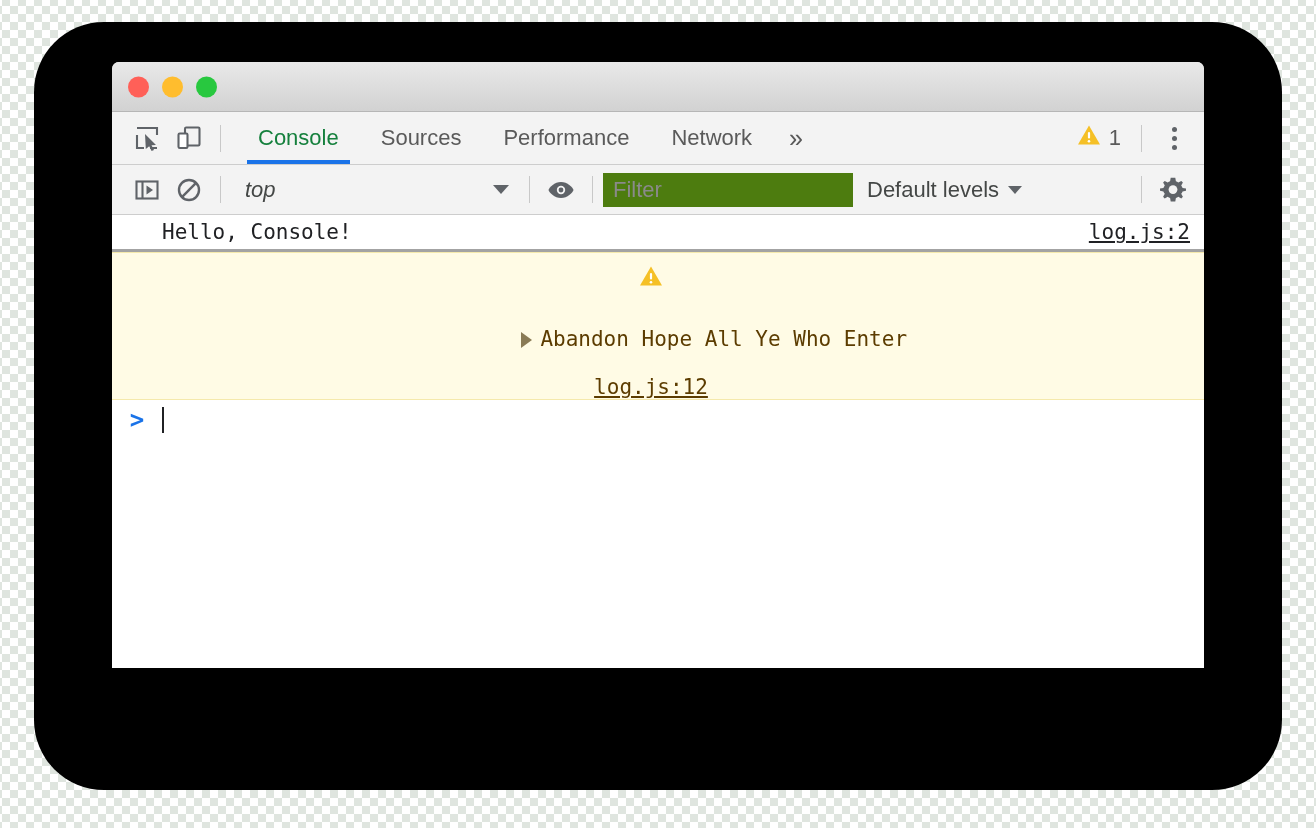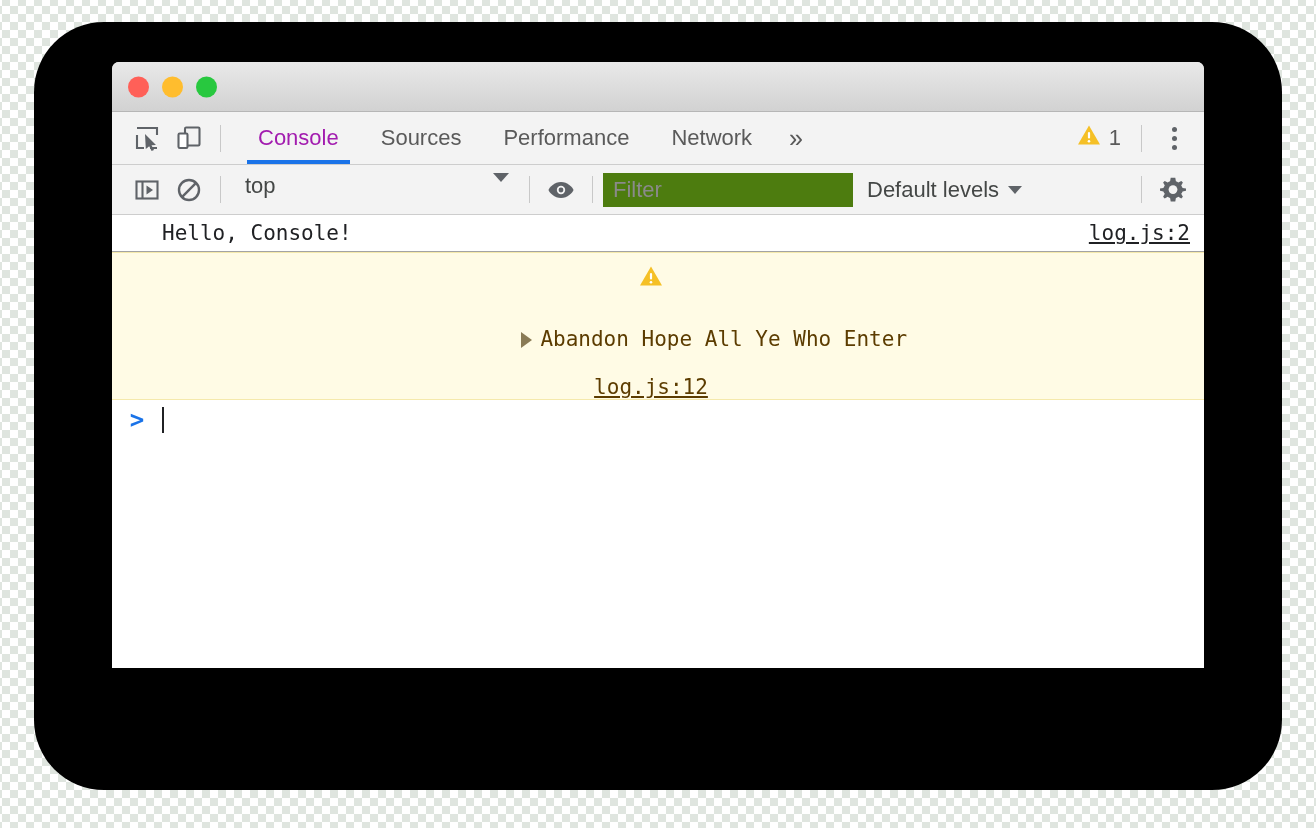--- a/index.html
+++ b/index.html
@@ -122,21 +122,21 @@
     position: relative;
     height: 100%;
     display: flex;
     align-items: center;
     padding: 0 21px;
     font-size: 22px;
     color: #5a5a5a;
     cursor: pointer;
     user-select: none;
   }
-  .tab.active { color: #a21caf; }
+  .tab.active { color: #15803d; }
   .tab.active::after {
     content: "";
     position: absolute;
     left: 10px;
     right: 10px;
     bottom: 0;
     height: 4px;
     background: #1a73e8;
   }
   .tab.more {
@@ -185,25 +185,27 @@
     flex: 0 0 50px;
     background: #f3f3f3;
     border-bottom: 1px solid #cdcdcd;
     display: flex;
     align-items: center;
     padding: 0 0 0 14px;
     box-sizing: border-box;
   }
   .ctx-select {
     display: flex;
+    align-items: center;
     width: 288px;
     height: 34px;
     padding: 0 10px 0 14px;
     box-sizing: border-box;
     cursor: pointer;
+    font-style: italic;
   }
   .ctx-select .label {
     font-size: 22px;
     color: #444746;
     flex: 1;
   }
   .caret {
     width: 0; height: 0;
     border-left: 8px solid transparent;
     border-right: 8px solid transparent;
@@ -250,21 +252,21 @@
     flex: 1 1 auto;
     background: #ffffff;
     overflow: hidden;
   }
   .msg {
     position: relative;
     display: flex;
     align-items: center;
     min-height: 37px;
     padding: 0 14px 0 0;
-    border-bottom: 1px solid #a3a3a3;
+    border-bottom: 3px solid #a3a3a3;
     font-family: "DejaVu Sans Mono", monospace;
     font-size: 21px;
     box-sizing: border-box;
   }
   .msg .gutter {
     width: 50px;
     flex: 0 0 50px;
     display: flex;
     align-items: center;
     justify-content: center;

